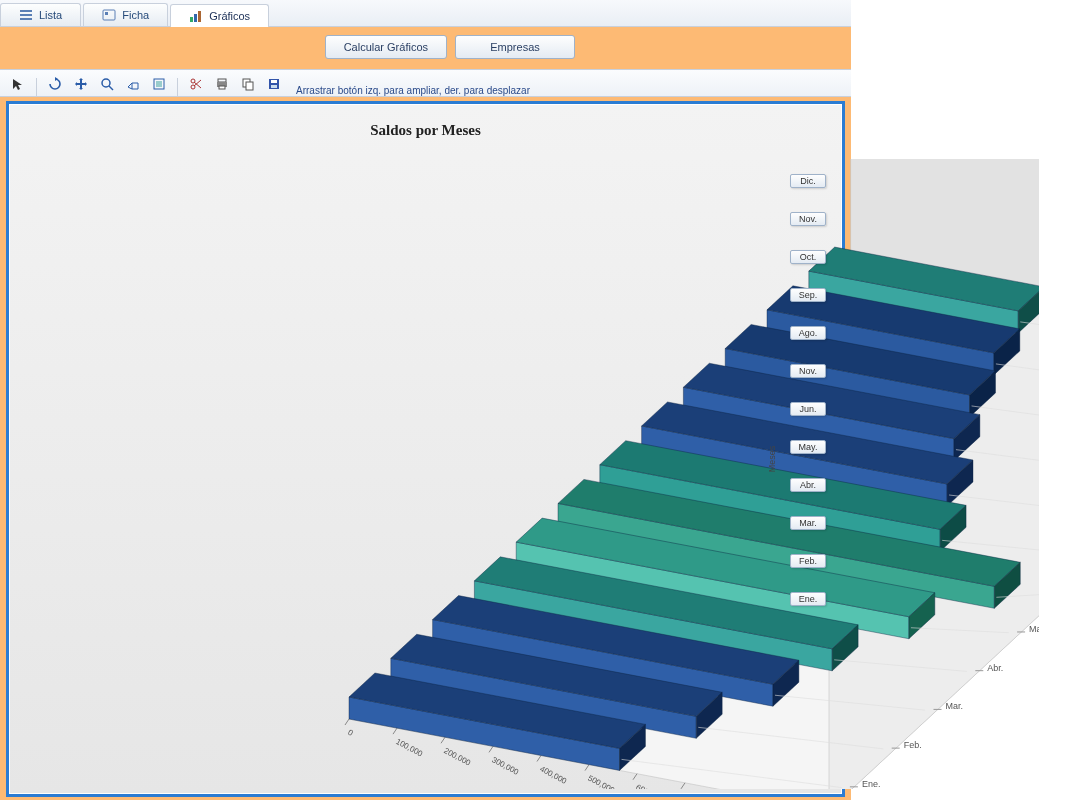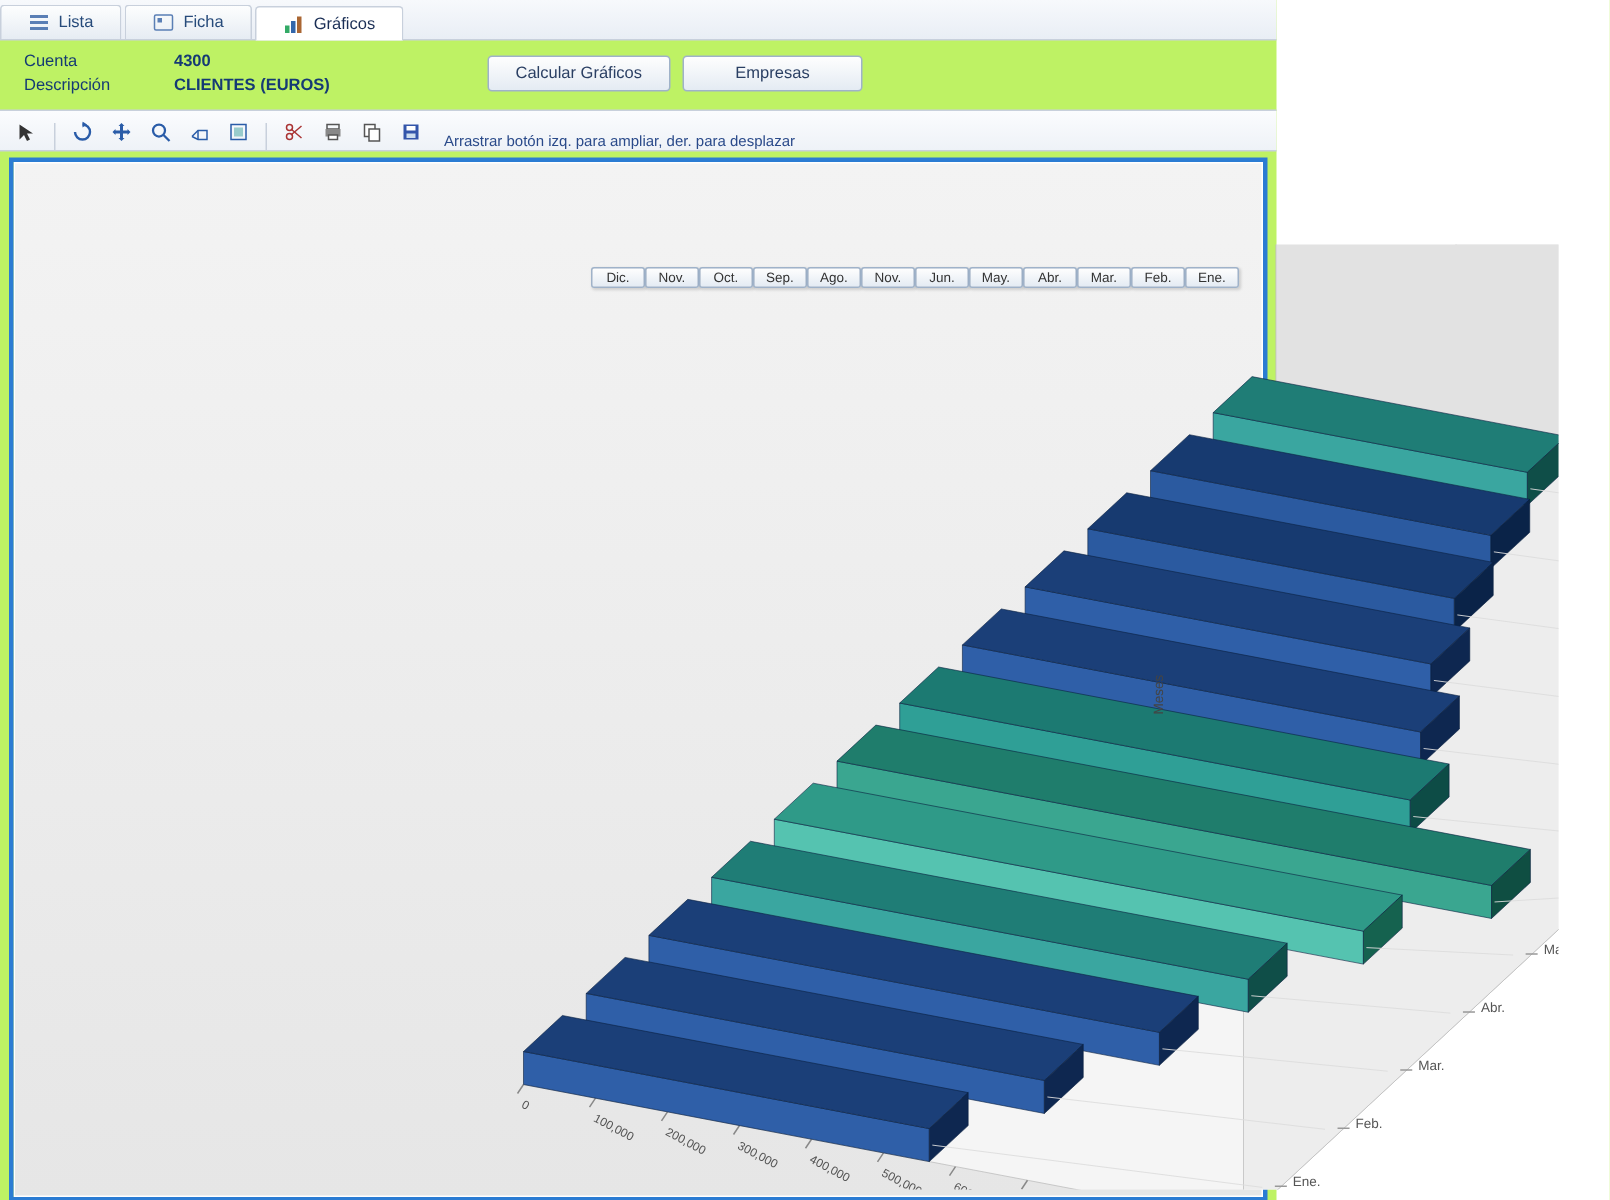--- a/index.html
+++ b/index.html
@@ -1,16 +1,16 @@
 <!DOCTYPE html>
 <html><head>
 <meta charset="utf-8">
 <style>
   html,body{margin:0;padding:0;font-family:Tahoma,Arial,sans-serif;font-size:11px;background:#fff;color:#222;}
-  .app{width:851px;height:800px;position:relative;background:#bef264;}
+  .app{width:851px;height:800px;position:relative;background:#fdba74;}
   
   .tabs{display:flex;align-items:flex-end;height:26px;border-bottom:1px solid #c8d0dc;background:linear-gradient(#f7f9fc,#e9eef5);}
   .tab{display:flex;align-items:center;gap:6px;padding:4px 18px;border:1px solid #c8d0dc;border-bottom:none;background:linear-gradient(#fdfefe,#e6ecf3);margin-right:2px;border-radius:3px 3px 0 0;color:#264a7a;cursor:pointer;}
   .tab.active{background:#fff;color:#1a2e55;font-weight:normal;position:relative;top:1px;}
   .tab .ticon{width:14px;height:14px;display:inline-block;}
   
   .info-row{display:flex;align-items:center;padding:8px 16px 10px 16px;}
   .info-labels{display:grid;grid-template-columns:90px auto;row-gap:4px;column-gap:10px;color:#153a74;font-size:11px;}
   .info-labels .lbl{font-weight:normal;}
   .info-labels .val{font-weight:bold;}
@@ -25,21 +25,21 @@
   .chart-frame{margin:4px 6px 6px 6px;border:3px solid #2b7cd3;background:linear-gradient(#f3f3f3,#e6e6e6);height:690px;position:relative;box-shadow:inset 0 0 0 1px #fff;}
   .chart-title{position:absolute;left:0;right:0;top:18px;text-align:center;font-family:Georgia,serif;font-weight:bold;font-size:15px;color:#222;}
   .legend-box{position:absolute;top:42px;left:50%;transform:translateX(-50%);background:#fafafa;border:1px solid #bbb;padding:3px 10px;display:flex;gap:12px;align-items:center;font-size:10px;box-shadow:2px 2px 4px rgba(0,0,0,.15);}
   .legend-item{display:flex;align-items:center;gap:4px;}
   .legend-check{width:10px;height:10px;border:1px solid #888;background:#fff;display:inline-block;position:relative;}
   .legend-check.checked::after{content:"✓";position:absolute;top:-3px;left:0;font-size:10px;color:#333;}
   .legend-swatch{width:8px;height:10px;border:1px solid #666;display:inline-block;}
   
   .chart-svg{position:absolute;top:55px;left:10px;}
   
-  .month-btns{position:absolute;right:16px;top:70px;display:flex;}
+  .month-btns{position:absolute;right:16px;top:70px;display:flex;flex-direction:column;gap:24px;}
   .mbtn{width:34px;padding:1px 0;font-size:9px;border:1px solid #9fb2c9;border-radius:2px;background:linear-gradient(#fefefe,#e4ebf3);color:#333;text-align:center;cursor:pointer;box-shadow:1px 1px 2px rgba(0,0,0,.15);}
   .axis-label-z{position:absolute;right:56px;top:350px;font-size:9px;color:#444;transform:rotate(-90deg);}
 </style>
 </head>
 <body>
 <div class="app">
 
 <div class="tabs">
   <div class="tab">
     <span class="ticon">
@@ -66,26 +66,20 @@
             <rect x="1" y="8" width="3" height="5" fill="#3a6"></rect>
             <rect x="5" y="5" width="3" height="8" fill="#36a"></rect>
             <rect x="9" y="2" width="3" height="11" fill="#a63"></rect>
           </svg>
     </span>
     <span>Gráficos</span>
   </div>
 </div>
 
 <div class="info-row">
-  <div class="info-labels">
-    <span class="lbl">Cuenta</span>
-    <span class="val">4300</span>
-    <span class="lbl">Descripción</span>
-    <span class="val">CLIENTES (EUROS)</span>
-  </div>
   <div class="btn-row">
     <button class="winbtn">Calcular Gráficos</button>
     <button class="winbtn">Empresas</button>
   </div>
 </div>
 
 <div class="toolbar">
   <div class="tb-btn">
         <svg width="14" height="14">
           <path d="M2 2 L2 12 L5 9 L7 13 L9 12 L7 8 L11 8 Z" fill="#333"></path>
@@ -147,20 +141,21 @@
         <svg width="14" height="14">
           <rect x="2" y="2" width="10" height="10" fill="#35a"></rect>
           <rect x="4" y="3" width="6" height="3" fill="#fff"></rect>
           <rect x="4" y="8" width="6" height="3" fill="#cde"></rect>
         </svg>
       </div>
   <span class="tb-hint">Arrastrar botón izq. para ampliar, der. para desplazar</span>
 </div>
 
 <div class="chart-frame">
+  <div class="chart-title">Saldos por Meses</div>
 
 
   <svg class="chart-svg" width="1020" height="630" id="chartsvg">
         <polygon points="330,560 810,651.2 1311.6,186.56000000000006 831.5999999999999,95.36000000000001" fill="#f5f5f5" stroke="#bbb" stroke-width="0.5"></polygon>
         <polygon points="810,651.2 1311.6,186.56000000000006 1311.6,-333.43999999999994 810,131.20000000000005" fill="#ededed" stroke="#bbb" stroke-width="0.5"></polygon>
         <polygon points="831.5999999999999,95.36000000000001 1311.6,186.56000000000006 1311.6,-333.43999999999994 831.5999999999999,-424.64" fill="#e2e2e2" stroke="#bbb" stroke-width="0.5"></polygon>
         <text x="1302.7" y="201.92000000000002" font-size="9" fill="#555">Dic.</text>
         <line x1="1290.7" y1="201.92000000000002" x2="1298.7" y2="201.92000000000002" stroke="#999"></line>
         <text x="1260.9" y="240.64000000000004" font-size="9" fill="#555">Nov.</text>
         <line x1="1248.9" y1="240.64000000000004" x2="1256.9" y2="240.64000000000004" stroke="#999"></line>

